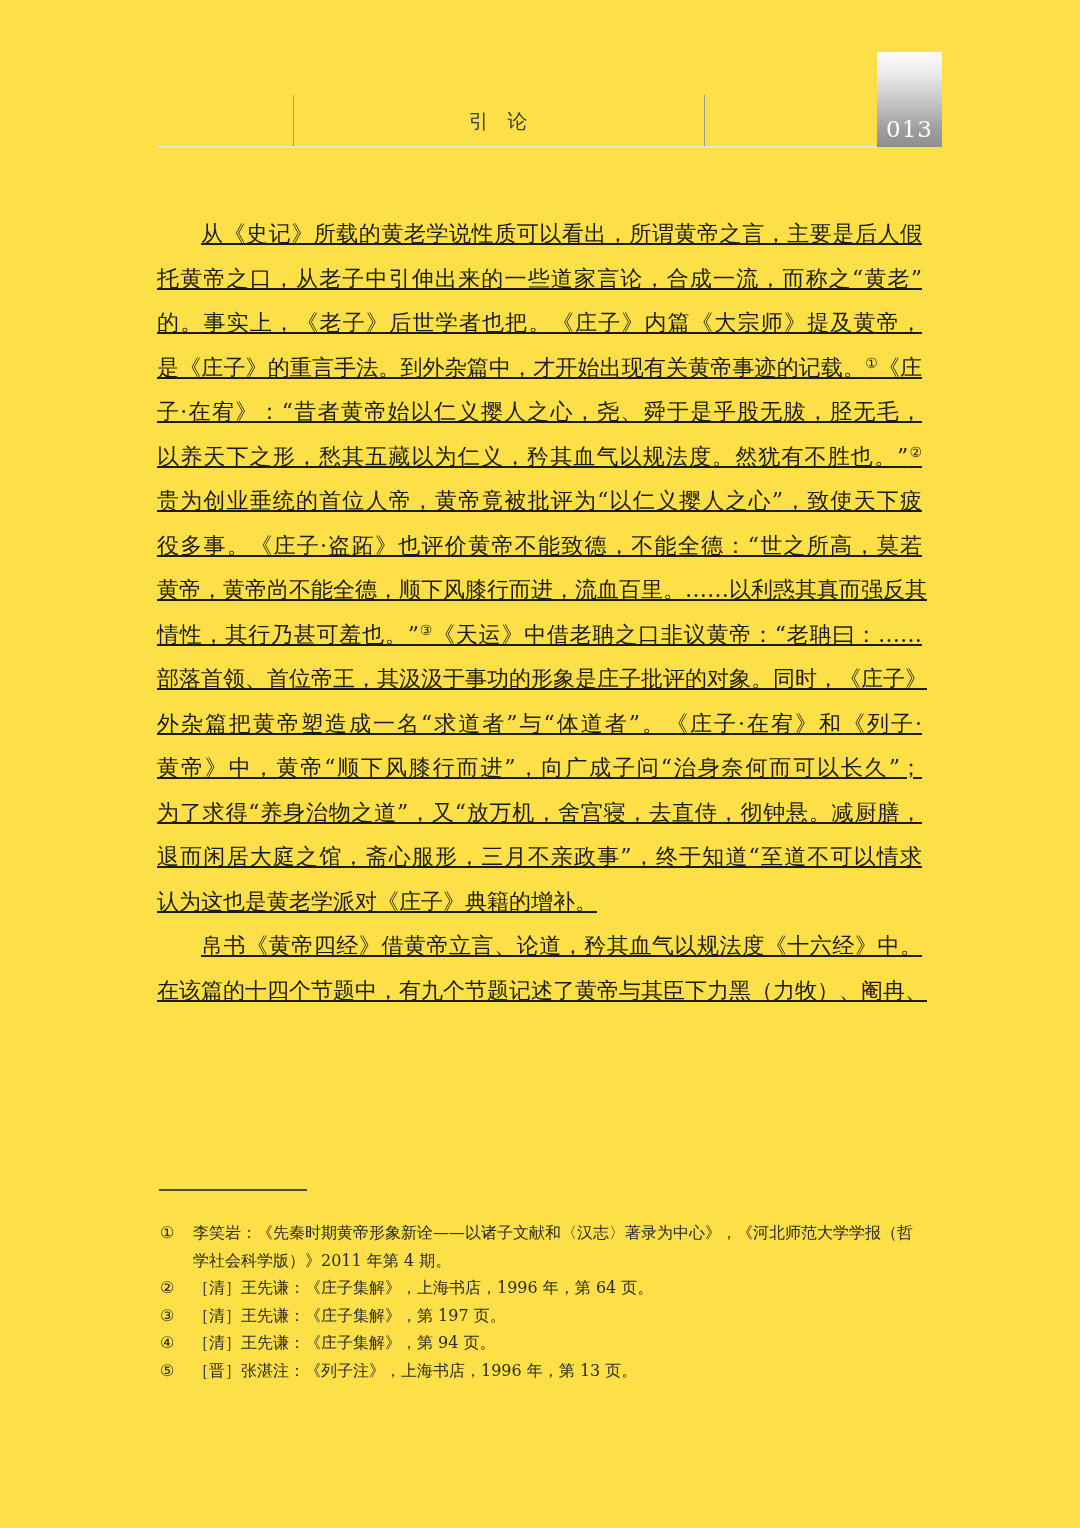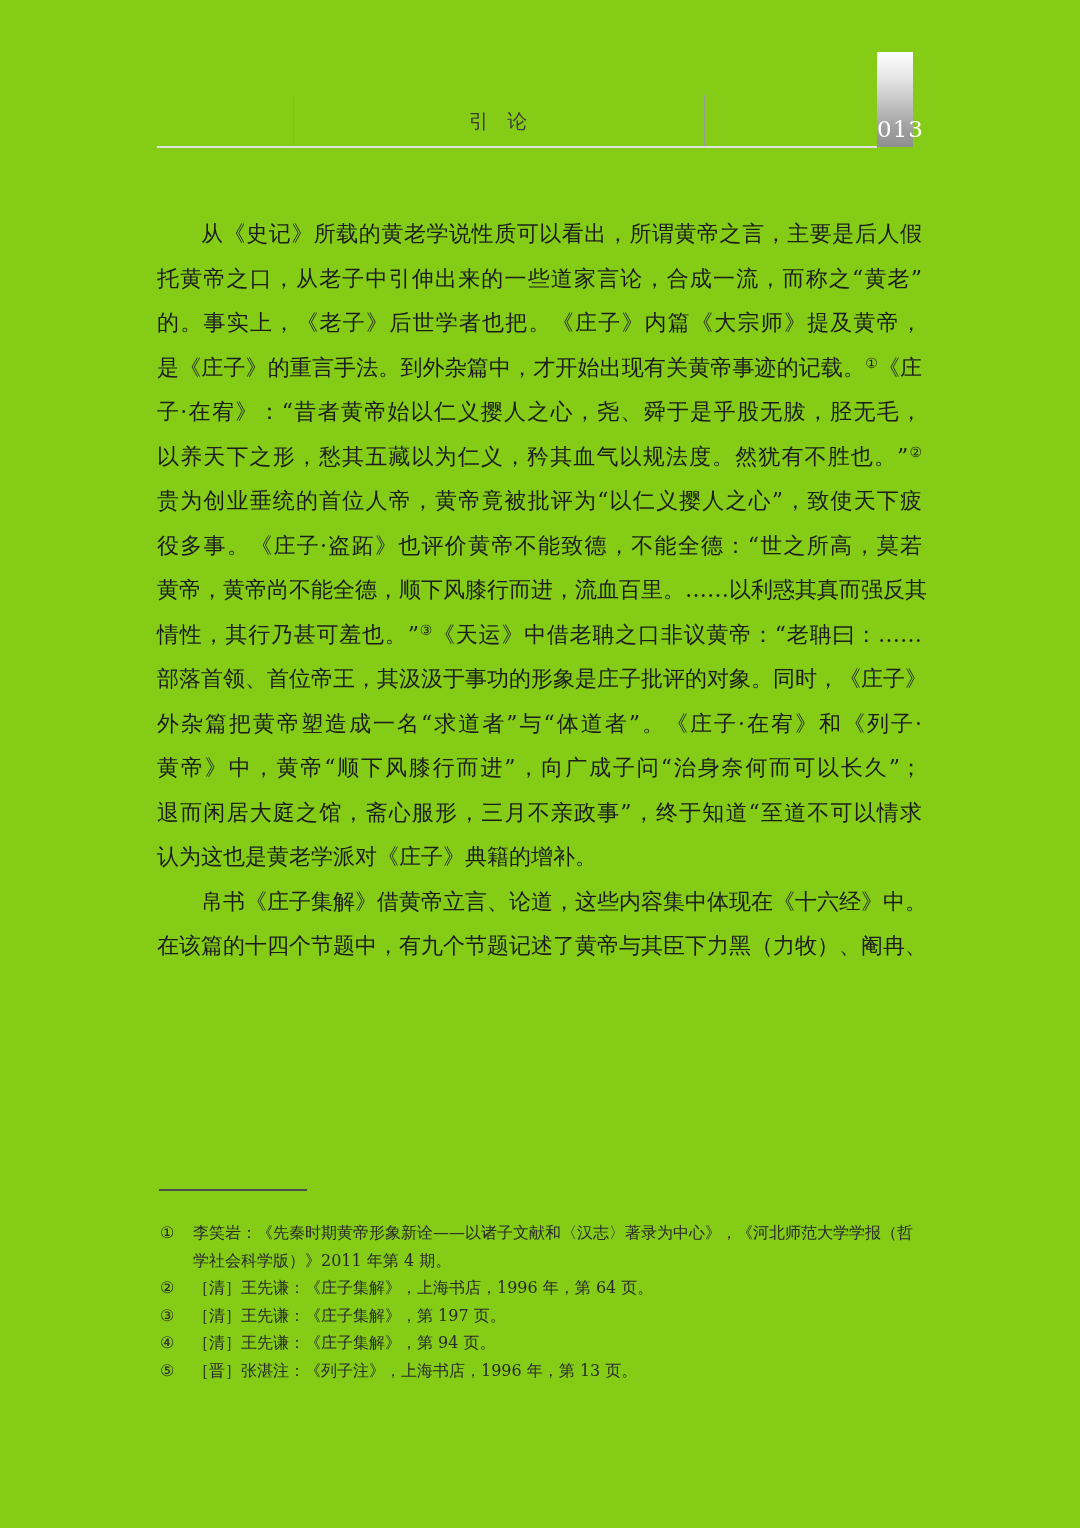--- a/index.html
+++ b/index.html
@@ -10,21 +10,21 @@
     --box-top:#fdfdfd;
     --box-mid:#c2c2c2;
     --box-bottom:#8f8f8f;
     --pagenum:#ffffff;
     --header-text:#3c3c3c;
   }
   html,body{margin:0;padding:0;background:#ffffff;}
   .page{
     position:relative;
     width:1080px;height:1528px;
-    background:#84cc16;
+    background:#fde047;
     overflow:hidden;
     font-family:"DejaVu Serif","Liberation Serif",serif;
   }
   
   .header-rule{
     position:absolute;left:157px;top:146px;
     width:720px;height:2px;background:var(--rule-light);
   }
   .header-tick{
     position:absolute;top:95px;width:1px;height:52px;
@@ -35,21 +35,21 @@
   .header-title{
     position:absolute;left:293px;top:109px;width:411px;
     text-align:center;
     font-size:20px;line-height:24px;
     color:var(--header-text);
     word-spacing:10px;
     letter-spacing:1px;
   }
   .page-number-box{
     position:absolute;left:877px;top:52px;
-    width:36px;height:95px;
+    width:65px;height:95px;
     background:linear-gradient(180deg,var(--box-top) 0%,#e8e8e8 25%,var(--box-mid) 55%,#9d9d9d 82%,var(--box-bottom) 100%);
   }
   .page-number{
     position:absolute;left:0;bottom:5px;width:100%;
     text-align:center;
     font-size:23px;line-height:26px;
     color:var(--pagenum);
     letter-spacing:1px;
   }
   
@@ -57,20 +57,21 @@
     position:absolute;left:157px;top:212px;width:765px;
     color:var(--text);
     font-size:22px;
   }
   .body-line{
     line-height:44.5px;
     text-align:justify;
     text-align-last:justify;
     text-justify:inter-character;
     white-space:nowrap;
+    text-decoration:underline;
   }
   .para .body-line:first-child{text-indent:2em;}
   .para-end .body-line:last-child{text-align-last:left;}
   .body-line sup{
     font-size:14px;
     line-height:0;
     vertical-align:7px;
   }
   
   .footnotes{
@@ -114,25 +115,26 @@
         <div class="body-line">是《庄子》的重言手法。到外杂篇中，才开始出现有关黄帝事迹的记载。<sup>①</sup>《庄</div>
         <div class="body-line">子·在宥》：“昔者黄帝始以仁义撄人之心，尧、舜于是乎股无胈，胫无毛，</div>
         <div class="body-line">以养天下之形，愁其五藏以为仁义，矜其血气以规法度。然犹有不胜也。”<sup>②</sup></div>
         <div class="body-line">贵为创业垂统的首位人帝，黄帝竟被批评为“以仁义撄人之心”，致使天下疲</div>
         <div class="body-line">役多事。《庄子·盗跖》也评价黄帝不能致德，不能全德：“世之所高，莫若</div>
         <div class="body-line">黄帝，黄帝尚不能全德，顺下风膝行而进，流血百里。……以利惑其真而强反其</div>
         <div class="body-line">情性，其行乃甚可羞也。”<sup>③</sup>《天运》中借老聃之口非议黄帝：“老聃曰：……</div>
         <div class="body-line">部落首领、首位帝王，其汲汲于事功的形象是庄子批评的对象。同时，《庄子》</div>
         <div class="body-line">外杂篇把黄帝塑造成一名“求道者”与“体道者”。《庄子·在宥》和《列子·</div>
         <div class="body-line">黄帝》中，黄帝“顺下风膝行而进”，向广成子问“治身奈何而可以长久”；</div>
+        <div class="body-line">为了求得“养身治物之道”，又“放万机，舍宫寝，去直侍，彻钟悬。减厨膳，</div>
         <div class="body-line">退而闲居大庭之馆，斋心服形，三月不亲政事”，终于知道“至道不可以情求</div>
         <div class="body-line">认为这也是黄老学派对《庄子》典籍的增补。</div>
       </div>
       <div class="para">
-        <div class="body-line">帛书《庄子集解》借黄帝立言、论道，这些内容集中体现在《十六经》中。</div>
+        <div class="body-line">帛书《黄帝四经》借黄帝立言、论道，矜其血气以规法度《十六经》中。</div>
         <div class="body-line">在该篇的十四个节题中，有九个节题记述了黄帝与其臣下力黑（力牧）、阉冉、</div>
       </div>
     </div>
 
   <div class="footnotes">
     <div class="fn-divider"></div>
     <div class="fn-list">
         <div class="fn-item">
           <div class="fn-num">①</div>
           <div class="fn-text">

